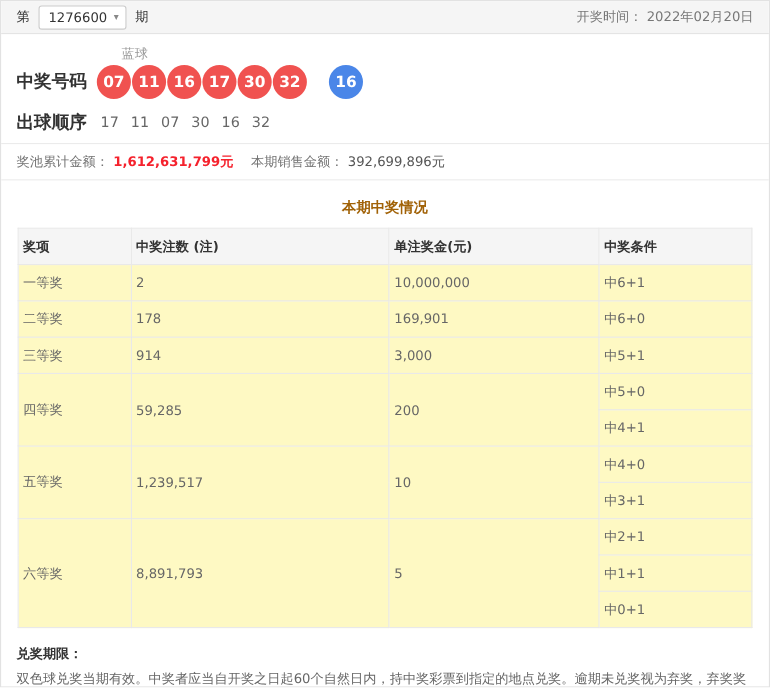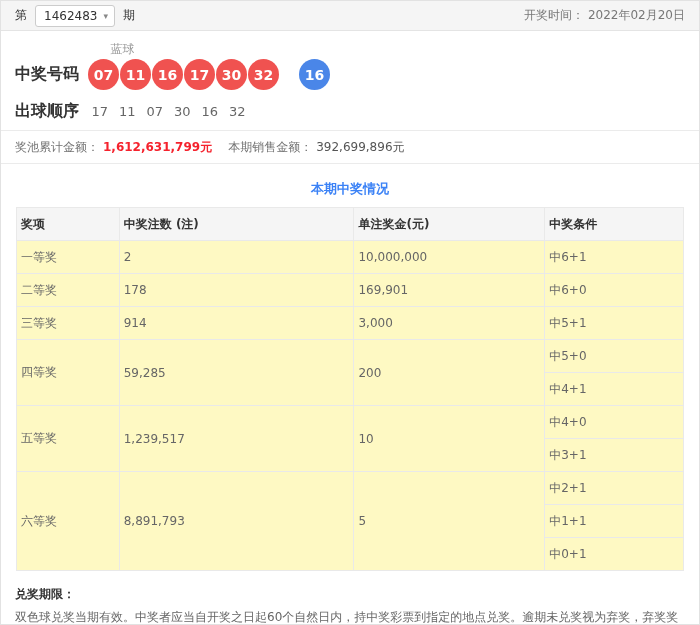--- a/index.html
+++ b/index.html
@@ -105,21 +105,21 @@
   .pool-value { color: #555; margin-left: 4px; }
   .pool-value.red { color: #f5222d; font-weight: bold; }
   .sales-label { margin-left: 16px; }
 
   
   .table-area { padding: 0 15px; }
   .table-title {
     text-align: center;
     font-size: 13px;
     font-weight: bold;
-    color: #3b82f6;
+    color: #a16207;
     padding: 16px 0 9px 0;
   }
   table.prize-table {
     width: 100%;
     border-collapse: collapse;
     table-layout: fixed;
   }
   .prize-table th, .prize-table td {
     border: 1px solid #e9e9e9;
     text-align: left;
@@ -154,21 +154,21 @@
 </style>
 </head>
 <body>
 
 <div class="page">
 
   <div class="topbar">
     <div class="period-selector">
       <span>第</span>
       <div class="period-select">
-        <span>1462483</span>
+        <span>1276600</span>
         <span class="caret">▾</span>
       </div>
       <span>期</span>
     </div>
     <div class="draw-time">
       <span>开奖时间：</span>
       <span class="val">2022年02月20日</span>
     </div>
   </div>
 

